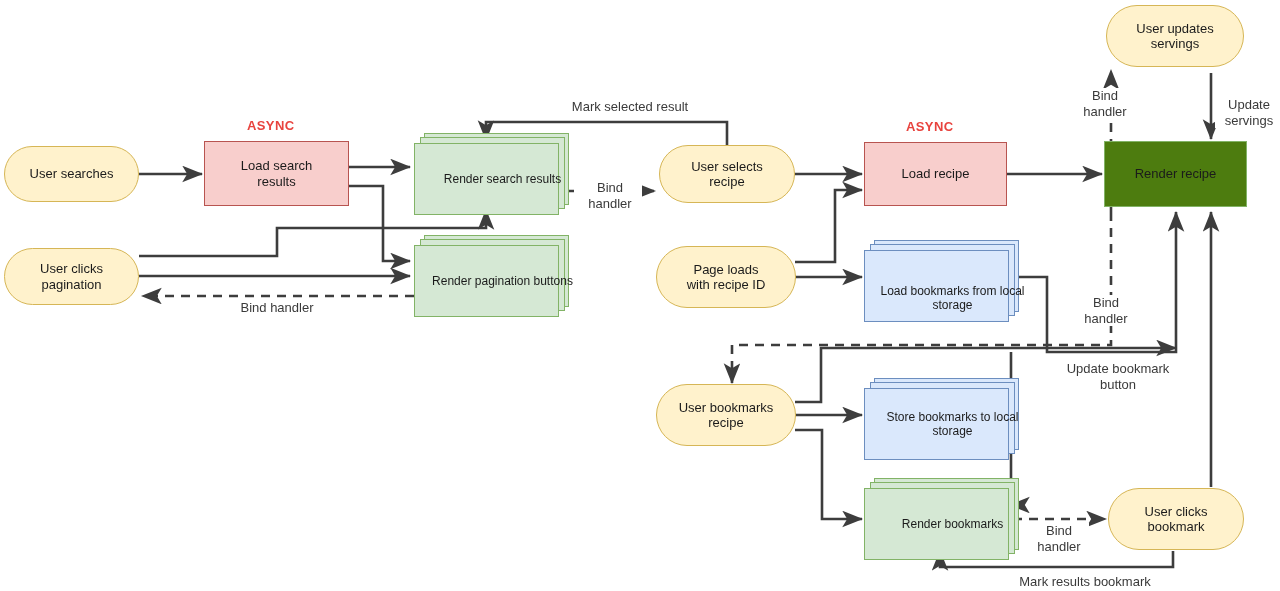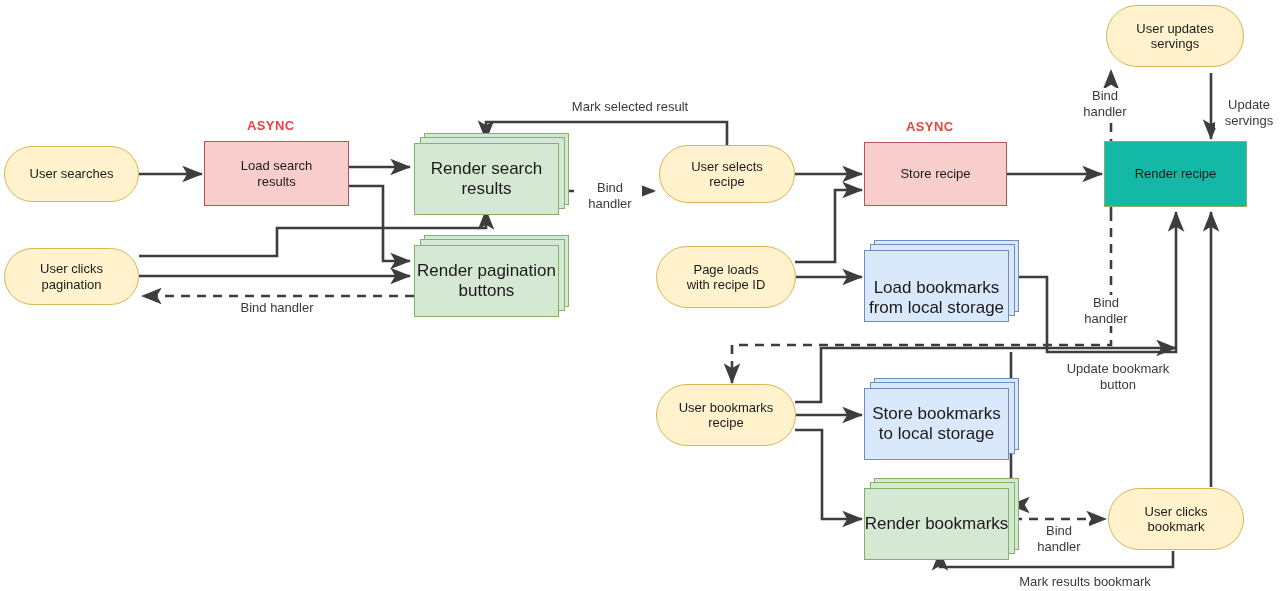--- a/index.html
+++ b/index.html
@@ -10,32 +10,32 @@
   #stage{position:relative;width:1280px;height:591px;background:#ffffff;}
   svg#wires{position:absolute;left:0;top:0;width:1280px;height:591px;pointer-events:none;}
 
   .node{position:absolute;box-sizing:border-box;display:flex;align-items:center;justify-content:center;
         text-align:center;line-height:1.18;color:#1b1b1b;font-size:13px;z-index:5;}
   .node .lbl{display:block;padding:0 6px;white-space:pre-line;}
 
   
   .oval{border-radius:999px;background:#fff2cc;border:1.6px solid #d6b656;}
   .proc-red{background:#f8cecc;border:1.6px solid #b85450;}
-  .proc-green{background:#14b8a6;border:1.6px solid #82b366;}
+  .proc-green{background:#4d7c0f;border:1.6px solid #82b366;}
 
   
   .stack{position:absolute;z-index:4;}
   .stack .sheet{position:absolute;box-sizing:border-box;}
   .stack.green .sheet{background:#d5e8d4;border:1.6px solid #82b366;}
   .stack.blue  .sheet{background:#dae8fc;border:1.6px solid #6c8ebf;}
   .stack .front{z-index:3;}
   .stack .mid{z-index:2;}
   .stack .back{z-index:1;}
   .stack .face{position:absolute;z-index:4;display:flex;align-items:center;justify-content:center;
-               text-align:center;font-size:17px;line-height:1.18;color:#1b1b1b;box-sizing:border-box;}
+               text-align:center;font-size:12px;line-height:1.18;color:#1b1b1b;box-sizing:border-box;margin-left:16px;}
 
   .async{position:absolute;color:#e8433e;font-weight:bold;font-size:13px;letter-spacing:.4px;z-index:6;}
   .edge-label{position:absolute;color:#3a3a3a;font-size:13px;line-height:1.2;text-align:center;z-index:6;
               background:#ffffff;white-space:pre-line;}
 </style>
 </head>
 <body>
 
 <div id="stage">
 
@@ -130,21 +130,21 @@
   </div>
 
   <div class="node oval" style="left:659px;top:145px;width:136px;height:58px;">
     <span class="lbl">User selects
 recipe</span>
   </div>
 
   <div class="async" style="left:906px;top:119px;">ASYNC</div>
 
   <div class="node proc-red" style="left:864px;top:142px;width:143px;height:64px;">
-    <span class="lbl">Store recipe</span>
+    <span class="lbl">Load recipe</span>
   </div>
 
   <div class="node proc-green" style="left:1104px;top:141px;width:143px;height:66px;">
     <span class="lbl">Render recipe</span>
   </div>
 
   <div class="node oval" style="left:1106px;top:5px;width:138px;height:62px;">
     <span class="lbl">User updates
 servings</span>
   </div>

